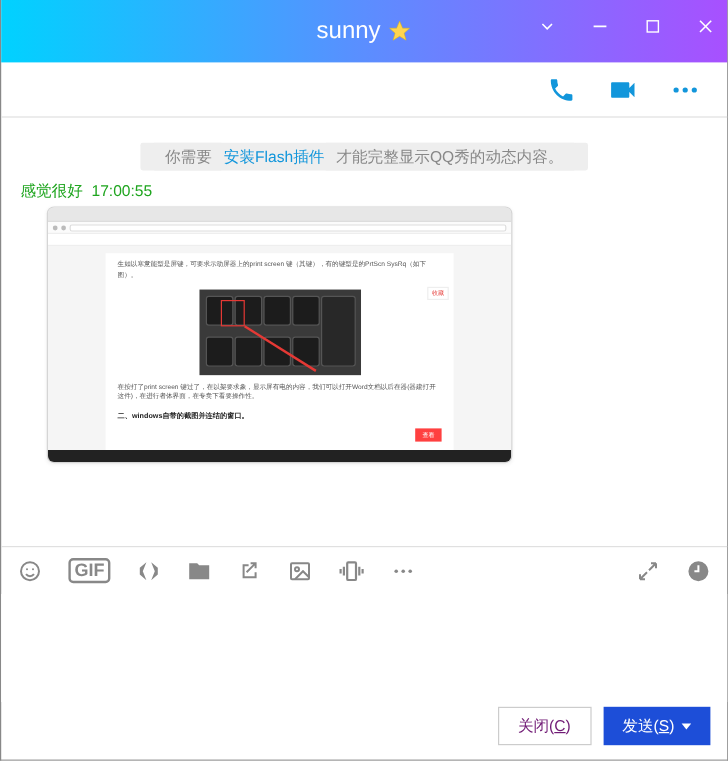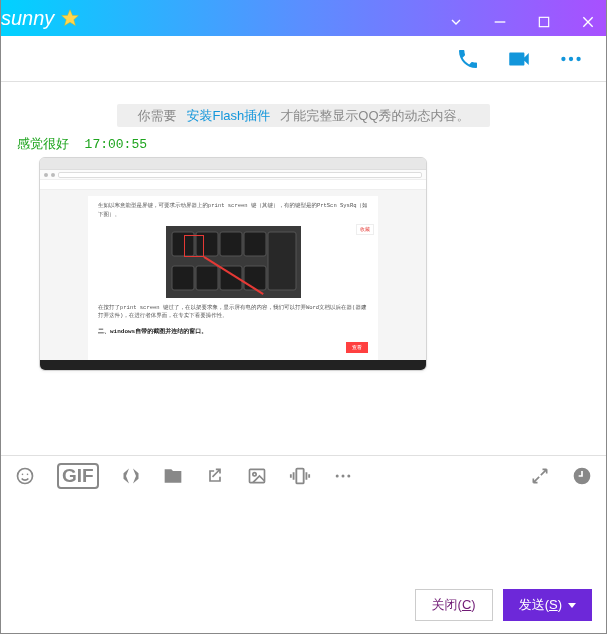--- a/index.html
+++ b/index.html
@@ -12,26 +12,26 @@
   }
   .window {
     width: 607px;
     height: 634px;
     background: #fff;
     position: relative;
     border: 1px solid #888;
     border-top: none;
   }
   .titlebar {
-    height: 36px;
+    height: 52px;
     background: linear-gradient(90deg, #00d2ff 0%, #5b8eff 50%, #a850ff 100%);
     display: flex;
     align-items: center;
+    justify-content: center;
     position: relative;
-    font-style: italic;
   }
   .title-center {
     display: flex;
     align-items: center;
     gap: 6px;
     color: #fff;
     font-size: 20px;
     font-weight: 500;
   }
   .star {
@@ -74,21 +74,20 @@
   .banner span {
     background: #eee;
     color: #888;
     font-size: 13px;
     padding: 4px 10px;
     border-radius: 2px;
   }
   .banner a { color: #1296db; text-decoration: none; margin-top: 44px; }
   .msg-area {
     padding: 2px 0 0 10px;
-    font-family: Liberation Mono, monospace;
   }
   .sender-line {
     font-size: 13px;
     color: #1fa51f;
     margin-left: 6px;
     margin-bottom: 4px;
   }
   .attachment {
     margin-left: 28px;
     width: 388px;
@@ -180,21 +179,21 @@
   }
   .btn-close{
     border:1px solid #ccc;
     background:#fff;
     padding:6px 16px;
     font-size:13px;
     color:#701a75;
     cursor:pointer;
   }
   .btn-send{
-    background:#6d28d9;
+    background:#1d4ed8;
     color:#fff;
     border:none;
     padding:7px 16px;
     font-size:13px;
     cursor:pointer;
     display:flex; align-items:center; gap:6px;
   }
   .btn-send u{text-decoration:underline;}
   .btn-close u{text-decoration:underline;}
   .send-arrow{ width:0;height:0;border-left:4px solid transparent;border-right:4px solid transparent;border-top:5px solid #fff;}
@@ -306,21 +305,21 @@
 
   <div class="toolbar">
     <span class="tico">
       <svg width="20" height="20" viewBox="0 0 24 24" fill="none" stroke="#888" stroke-width="2">
           <circle cx="12" cy="12" r="9"></circle>
           <circle cx="9" cy="10" r="1" fill="#888" stroke="none"></circle>
           <circle cx="15" cy="10" r="1" fill="#888" stroke="none"></circle>
           <path d="M8 15c1 1.2 2.5 2 4 2s3-.8 4-2"></path>
         </svg>
     </span>
-    <span class="tico" style="font-weight:bold;font-size:19px;color:#888;border:2px solid #888;border-radius:4px;padding:0 3px;">GIF</span>
+    <span class="tico" style="font-weight:bold;font-size:15px;color:#888;border:2px solid #888;border-radius:4px;padding:0 3px;">GIF</span>
     <span class="tico">
       <svg width="20" height="20" viewBox="0 0 24 24" fill="#888">
           <path d="M9.6 3L6 12l3.6 9L3 15.4V8.6L9.6 3zm4.8 0L21 8.6v6.8L14.4 21 18 12l-3.6-9z"></path>
         </svg>
     </span>
     <span class="tico">
       <svg width="20" height="20" viewBox="0 0 24 24" fill="#888">
           <path d="M10 4H2v16h20V6H12l-2-2z"></path>
         </svg>
     </span>

